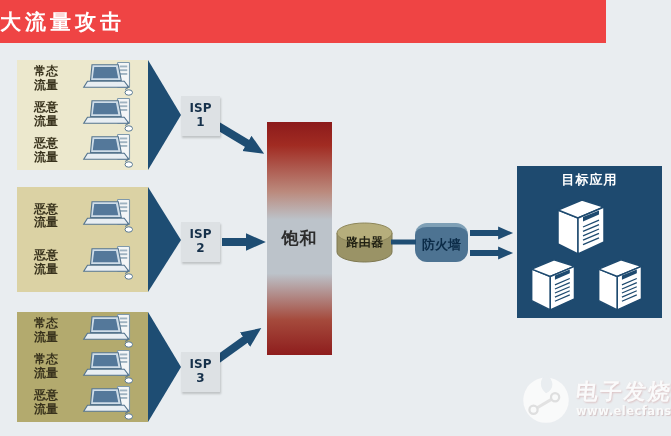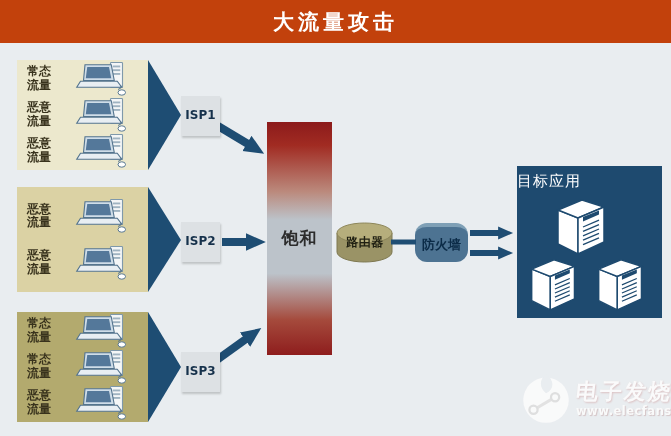--- a/index.html
+++ b/index.html
@@ -2,42 +2,42 @@
 <html><head>
 <meta charset="utf-8">
 <style>
   html,body{margin:0;padding:0;background:#e9edf0;}
   .stage{
     position:relative;width:671px;height:436px;background:#e9edf0;
     overflow:hidden;font-family:"DejaVu Sans","Liberation Sans",sans-serif;
   }
   
   .titlebar{
-    position:absolute;left:0;top:0;width:671px;height:43px;background:#c2410c;
-    display:flex;align-items:center;justify-content:center;
+    position:absolute;left:0;top:0;width:606px;height:43px;background:#ef4444;
+    display:flex;align-items:center;
   }
   .titlebar span{color:#ffffff;font-size:21px;font-weight:bold;letter-spacing:4px;}
   
   .layer{position:absolute;left:0;top:0;z-index:3;pointer-events:none;}
   
   .group{
     position:absolute;left:17px;width:131px;z-index:2;
-    display:flex;flex-direction:column;justify-content:space-evenly;
+    display:flex;flex-direction:column;justify-content:space-evenly;align-items:flex-end;
   }
   .g1{top:60px;height:110px;background:#ece8cd;}
   .g2{top:187px;height:105px;background:#dbd2a4;}
   .g3{top:312px;height:110px;background:#b3aa6e;}
   .row{display:flex;align-items:center;padding-left:10px;height:34px;}
   .lbl{width:34px;font-size:12px;font-weight:bold;color:#38321c;line-height:1.15;}
   .lbl span{display:block;}
   .ws{width:76px;height:36px;margin-left:4px;flex:none;}
   
   .isp{
     position:absolute;left:181px;width:39px;height:40px;background:#dde1e4;z-index:4;
-    display:flex;flex-direction:row;align-items:center;justify-content:center;
+    display:flex;flex-direction:column;align-items:center;justify-content:center;
     font-size:12px;font-weight:bold;color:#16314b;line-height:1.15;
     box-shadow:1px 2px 2px rgba(0,0,0,0.18);
   }
   .isp1{top:96px;} .isp2{top:222px;} .isp3{top:352px;}
   
   .pipe{
     position:absolute;left:267px;top:122px;width:65px;height:233px;z-index:2;
     background:linear-gradient(180deg,
       #8c1b1b 0%, #a12b22 10%, #bb8a7d 30%,
       #bcc3ca 42%, #bcc3ca 65%, #a54a3c 85%, #8e1d1d 100%);
@@ -52,22 +52,22 @@
   
   .firewall{
     position:absolute;left:415px;top:223px;width:53px;height:39px;z-index:2;
     background:#4d7392;border-top:4px solid #7fa0b6;box-sizing:border-box;
     display:flex;align-items:center;justify-content:center;
     font-size:13px;font-weight:bold;color:#0b2b47;border-radius:12px;
   }
   
   .target{position:absolute;left:517px;top:166px;width:145px;height:152px;background:#1e4a6f;z-index:2;}
   .target-title{
-    position:absolute;top:6px;left:0;width:100%;text-align:left;
-    color:#ffffff;font-size:15px;font-weight:normal;line-height:1.3;letter-spacing:1px;
+    position:absolute;top:6px;left:0;width:100%;text-align:center;
+    color:#ffffff;font-size:13px;font-weight:bold;line-height:1.3;letter-spacing:1px;
   }
   .target-title span{display:block;}
   .server{position:absolute;}
   .s1{left:37px;top:28px;width:56px;height:62px;}
   .s2{left:11px;top:88px;width:52px;height:58px;}
   .s3{left:78px;top:88px;width:52px;height:58px;}
   
   .watermark{
     position:absolute;left:521px;top:374px;z-index:5;display:flex;align-items:center;gap:5px;
     opacity:0.93;

